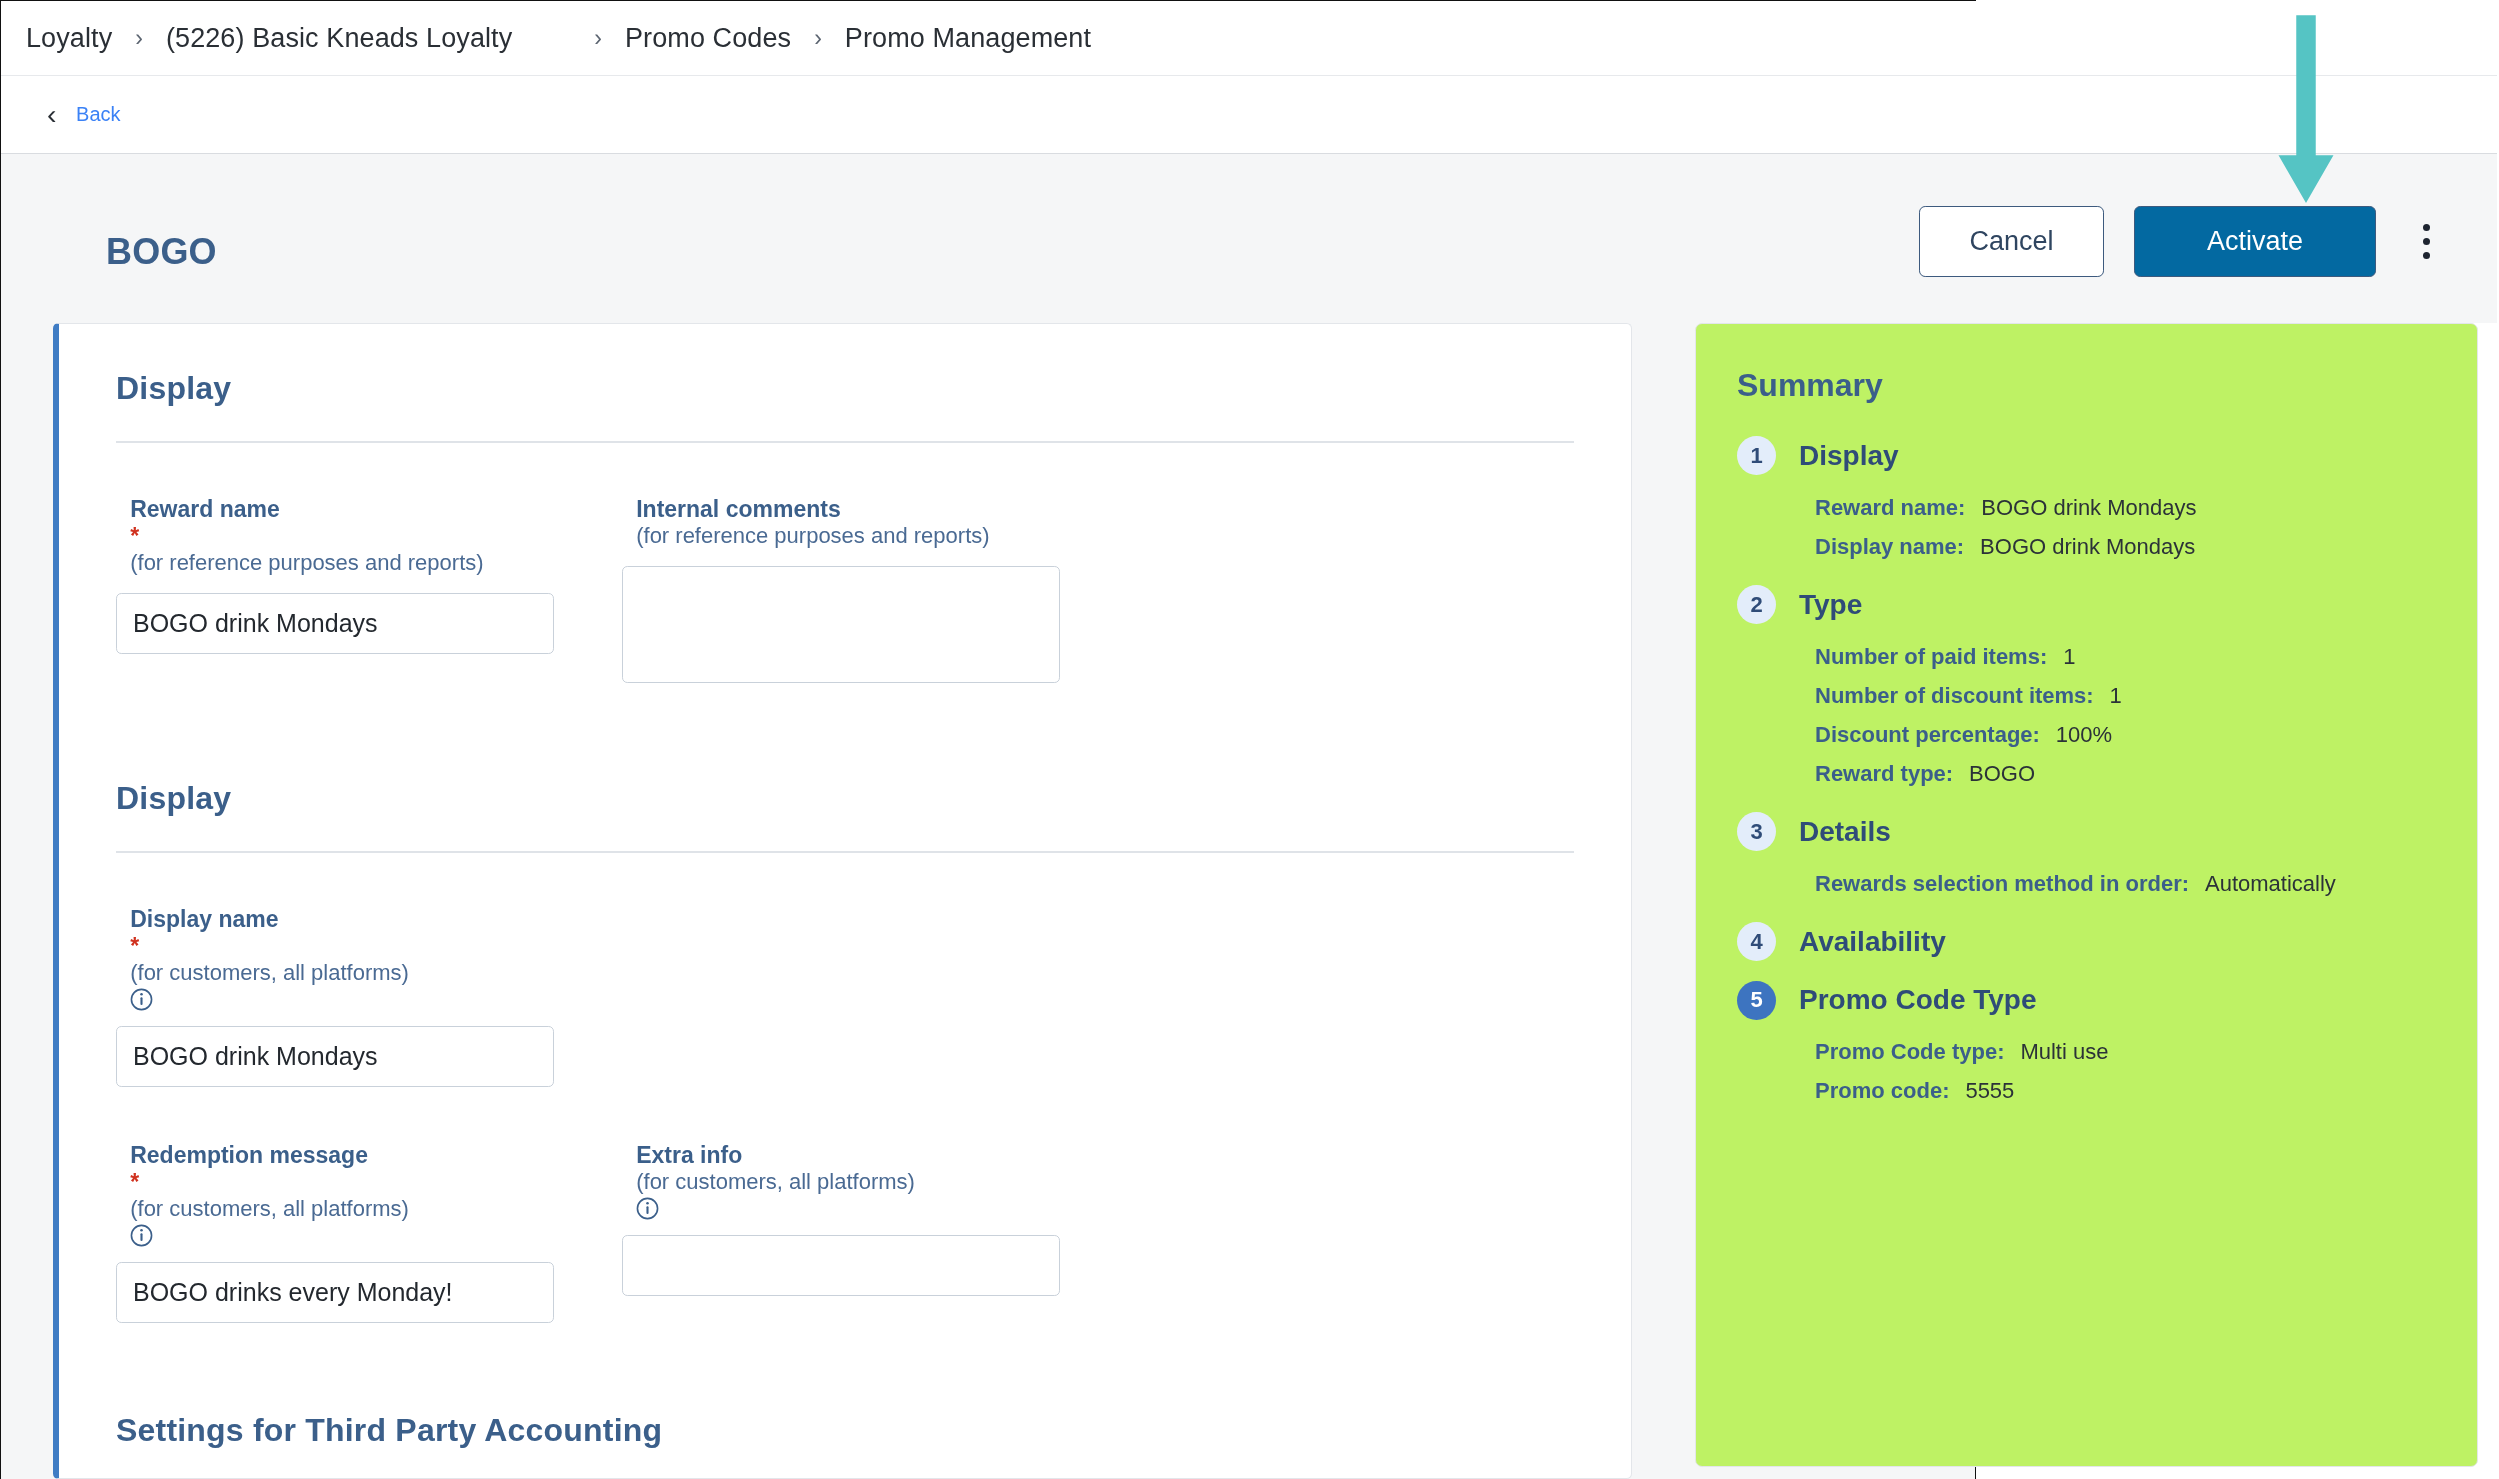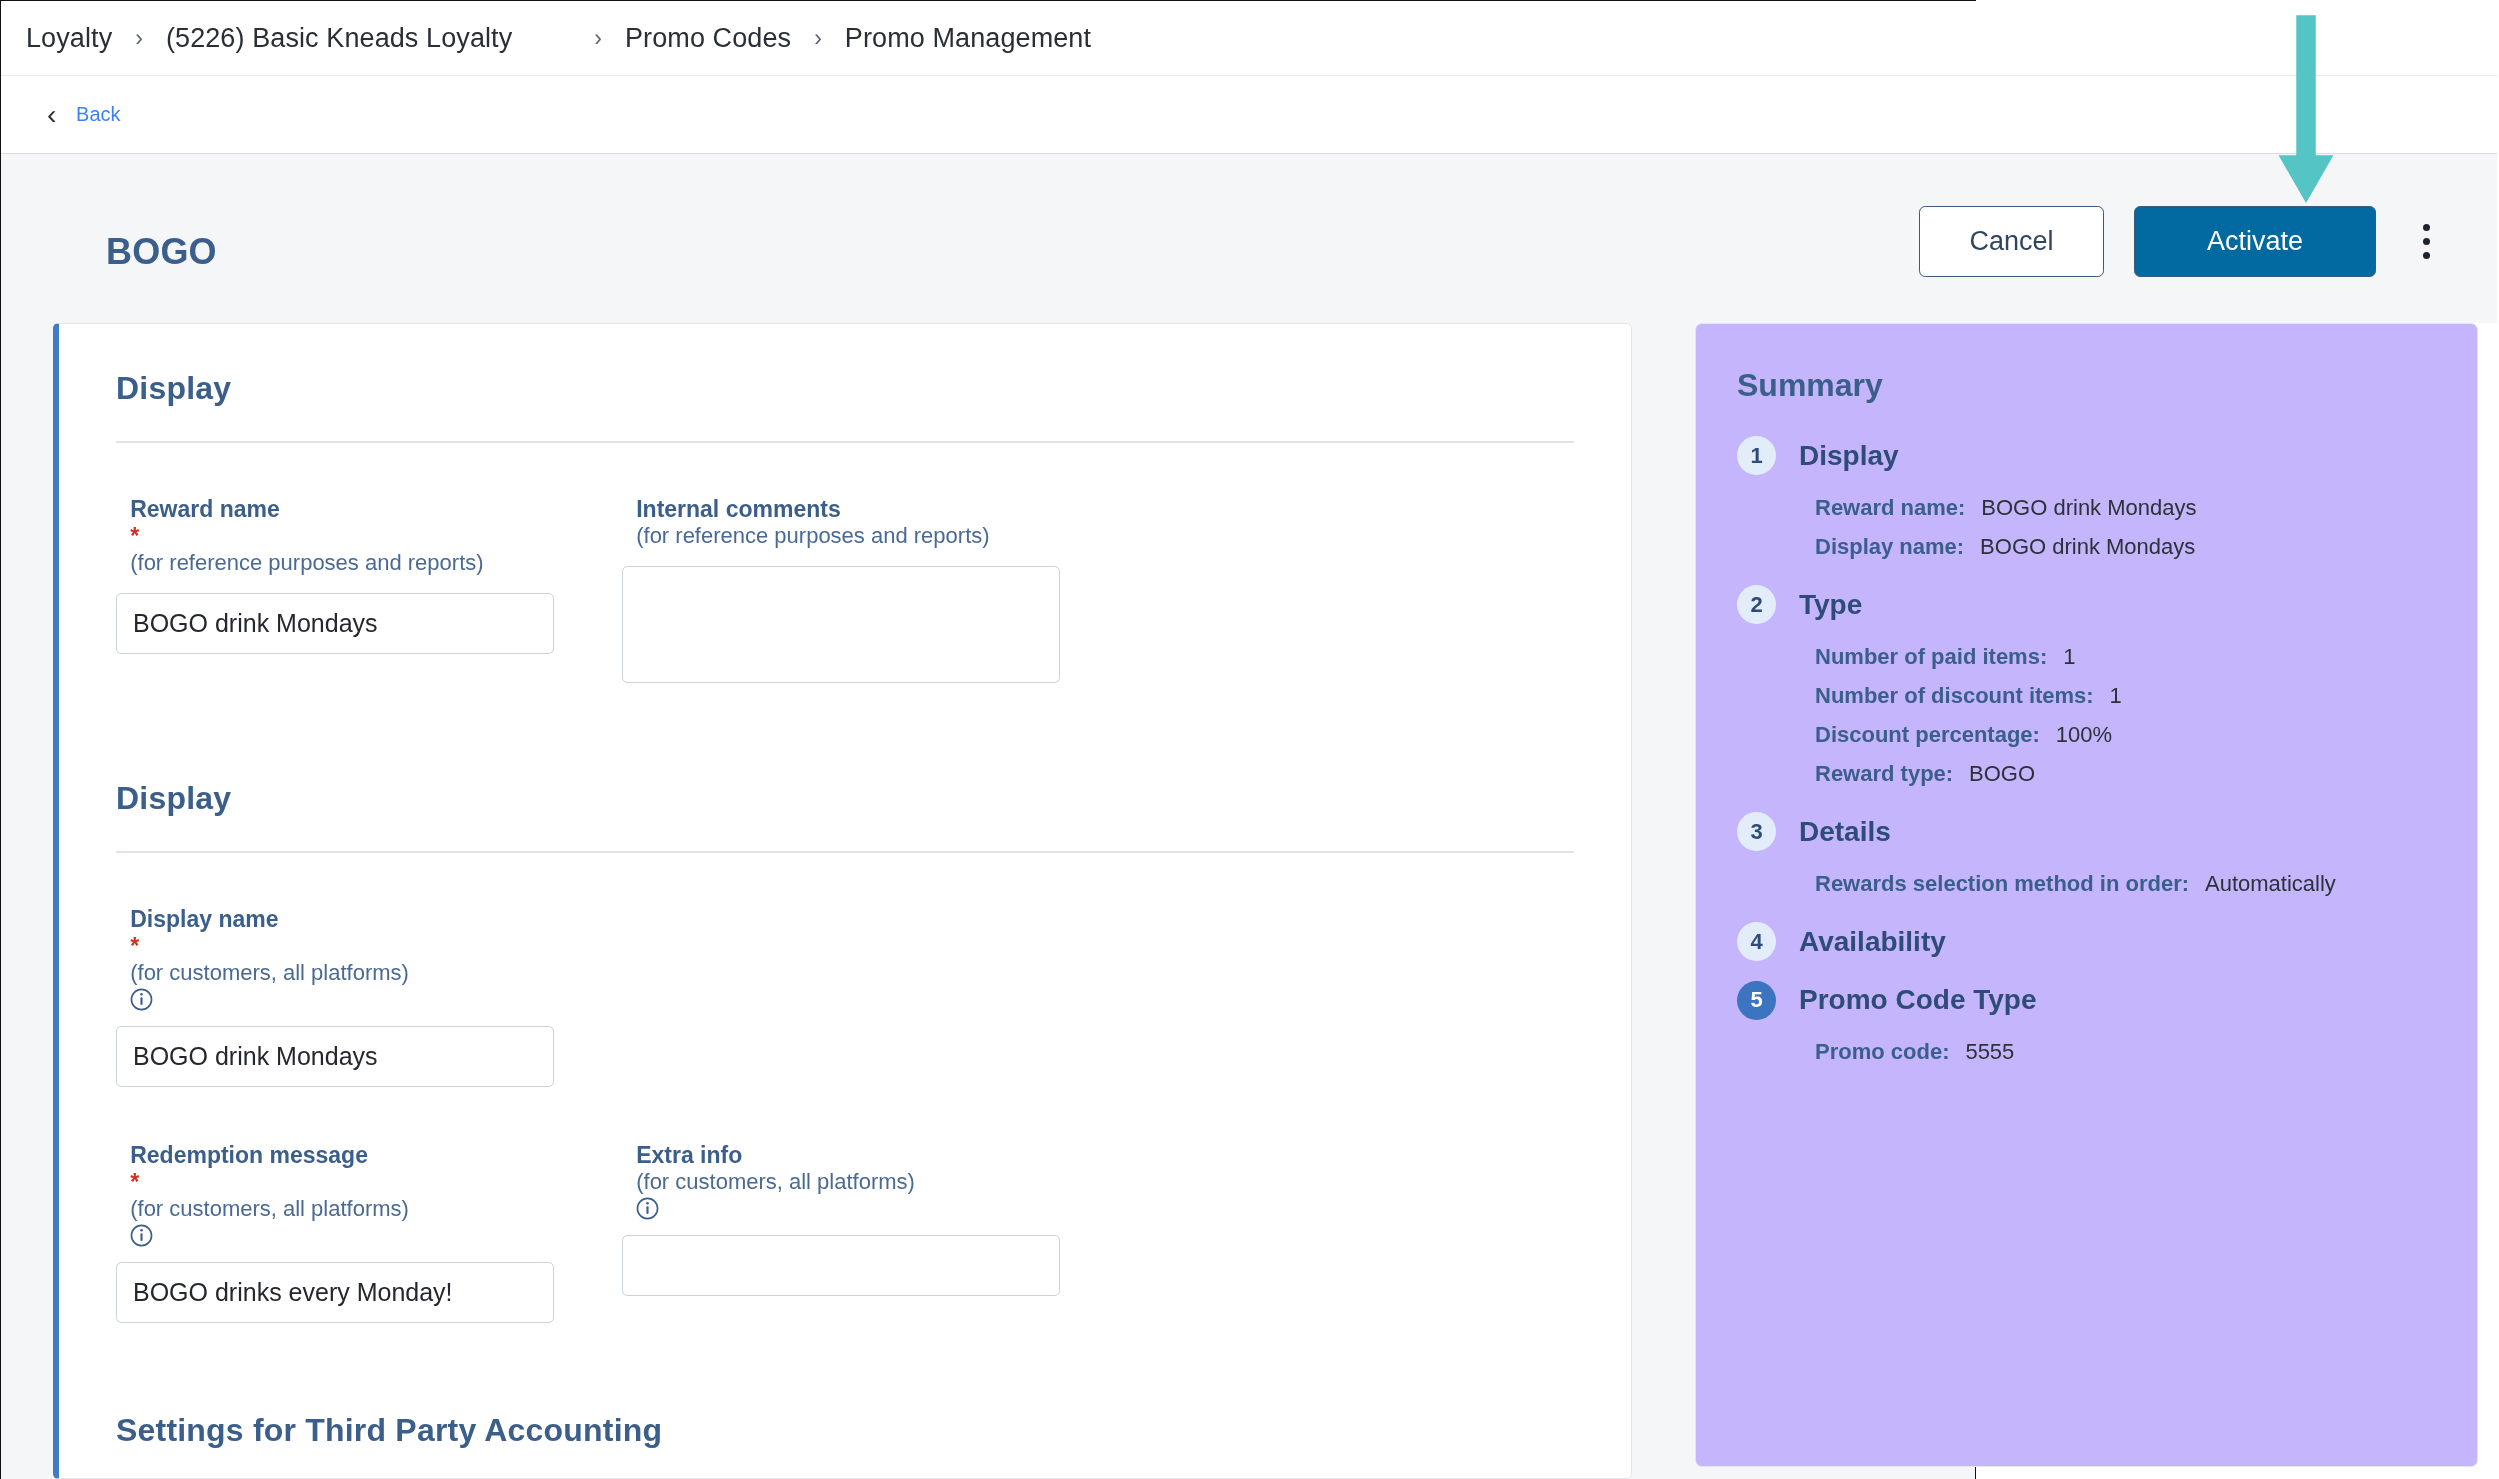--- a/index.html
+++ b/index.html
@@ -240,21 +240,21 @@
     outline: none;
   }
 
   
   .summary-card {
     position: absolute;
     left: 1694px;
     top: 322px;
     width: 783px;
     height: 1144px;
-    background: #c4b5fd;
+    background: #bef264;
     border: 0.9px solid #e3e6ea;
     border-radius: 7.1px;
     padding: 43px 41px 0 41px;
   }
   .summary-title {
     font-size: 32px;
     font-weight: 700;
     color: #3b5f8a;
     margin-bottom: 32px;
   }
@@ -493,20 +493,24 @@
       </div>
     </div>
 
     <div class="sum-group">
       <div class="sum-head">
         <div class="sum-badge active">5</div>
         <div class="sum-head-label">Promo Code Type</div>
       </div>
       <div class="sum-rows">
         <div class="sum-row">
+          <span class="sum-key">Promo Code type:</span>
+          <span class="sum-val">Multi use</span>
+        </div>
+        <div class="sum-row">
           <span class="sum-key">Promo code:</span>
           <span class="sum-val">5555</span>
         </div>
       </div>
     </div>
 
   </div>
 
 </div>
 

